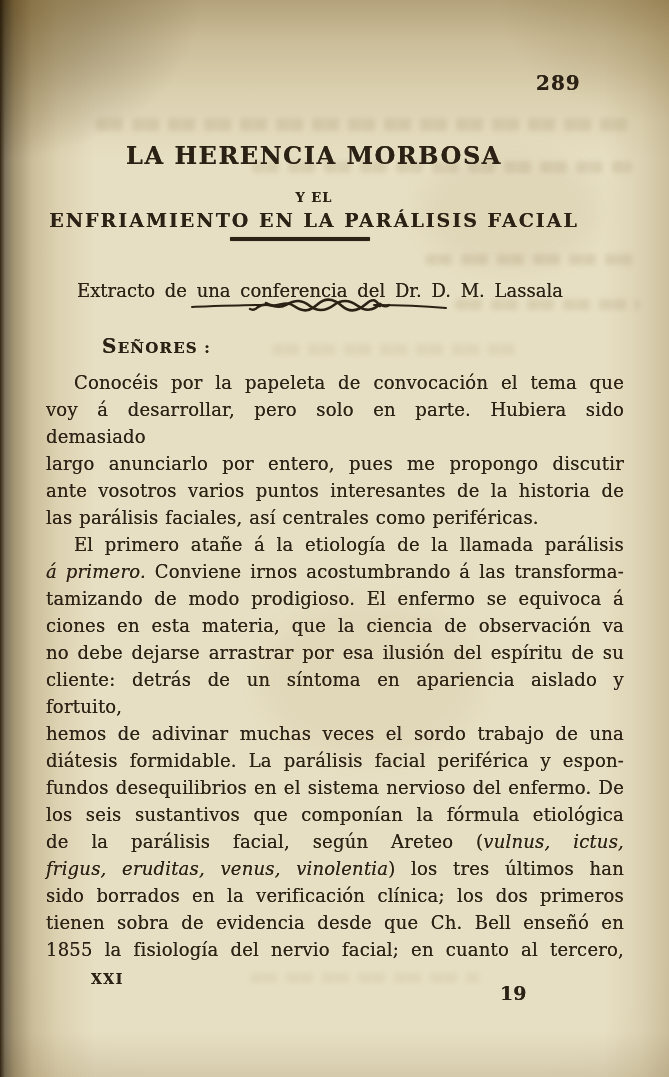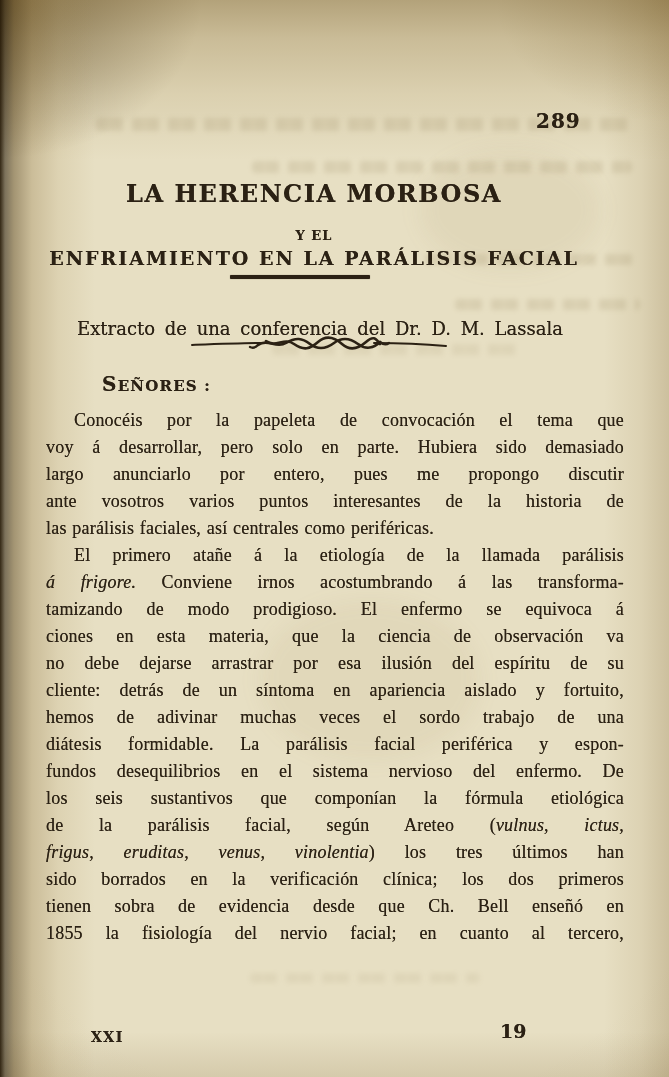--- a/index.html
+++ b/index.html
@@ -10,37 +10,37 @@
       linear-gradient(90deg, rgba(36,24,6,.92) 0px, rgba(36,24,6,.55) 5px, rgba(90,68,28,.48) 14px, rgba(138,110,56,.30) 32px, rgba(168,143,88,.16) 58px, rgba(0,0,0,0) 95px),
       linear-gradient(180deg, rgba(128,102,50,.50) 0px, rgba(142,116,62,.33) 38px, rgba(158,133,78,.16) 95px, rgba(0,0,0,0) 160px),
       radial-gradient(ellipse 280px 220px at 0% 0%, rgba(50,34,8,.55), rgba(0,0,0,0) 72%),
       radial-gradient(ellipse 240px 170px at 100% 0%, rgba(122,96,46,.33), rgba(0,0,0,0) 72%),
       linear-gradient(270deg, rgba(128,102,52,.26) 0px, rgba(148,123,72,.13) 28px, rgba(0,0,0,0) 65px),
       linear-gradient(0deg, rgba(118,94,48,.16) 0px, rgba(0,0,0,0) 45px),
       radial-gradient(ellipse 130% 105% at 52% 46%, rgba(0,0,0,0) 55%, rgba(118,94,48,.15) 100%),
       #e7dfc3;
   }
   .ink{color:#2b2114;text-shadow:0 0 .45px rgba(43,33,20,.75);}
-  .abs{position:absolute;margin-top:38px;}
+  .abs{position:absolute;}
   .pageno{top:71px;left:536px;font-size:20px;font-weight:bold;letter-spacing:1px;}
   .header{left:-16px;top:0;width:660px;text-align:center;}
   .title{position:absolute;top:141px;width:100%;font-size:24px;font-weight:bold;letter-spacing:1.5px;}
   .connector{position:absolute;top:190px;width:100%;font-size:13px;font-weight:bold;letter-spacing:1px;}
   .subtitle{position:absolute;top:209px;width:100%;font-size:19px;font-weight:bold;letter-spacing:2px;}
   .rule{top:237px;left:230px;width:140px;height:4px;background:#2b2114;border-radius:1px;box-shadow:0 0 1px rgba(43,33,20,.6);}
   .byline{left:0;top:280px;width:640px;text-align:center;font-size:18px;word-spacing:4px;}
   .flourish{top:295px;left:188px;}
   .salutation{top:334px;left:102px;font-size:15px;font-weight:bold;letter-spacing:1.2px;}
   .salutation::first-letter{font-size:20px;}
   .bodytext{top:369px;left:46px;width:578px;font-size:18px;line-height:27px;}
-  .bline{text-align:justify;text-align-last:justify;white-space:normal;letter-spacing:.2px;word-spacing:1px;font-family:Liberation Serif, serif;}
+  .bline{text-align:justify;text-align-last:justify;white-space:normal;letter-spacing:.2px;word-spacing:1px;}
   .bline.first{text-indent:28px;}
   .bline.end{text-align-last:left;}
   .it{font-style:italic;}
-  .sig-roman{top:991px;left:91px;font-size:14px;font-weight:bold;letter-spacing:1.5px;}
+  .sig-roman{top:971px;left:91px;font-size:14px;font-weight:bold;letter-spacing:1.5px;}
   .sig-num{top:982px;left:500px;font-size:19px;font-weight:bold;}
   .ghost{position:absolute;border-radius:4px;opacity:.16;filter:blur(2.5px);
     background:repeating-linear-gradient(90deg,#8d7c52 0 11px,#a5946a 11px 15px,#8d7c52 15px 27px,rgba(0,0,0,0) 27px 36px);}
   .stain{position:absolute;border-radius:50%;filter:blur(10px);}
 </style>
 </head>
 <body>
 
 <div class="photo">
 
@@ -80,21 +80,21 @@
 
   <div class="abs salutation ink">SEÑORES :</div>
 
   <div class="abs bodytext ink">
       <div class="bline first"><span>Conocéis por la papeleta de convocación el tema que</span></div>
       <div class="bline"><span>voy á desarrollar, pero solo en parte. Hubiera sido demasiado</span></div>
       <div class="bline"><span>largo anunciarlo por entero, pues me propongo discutir</span></div>
       <div class="bline"><span>ante vosotros varios puntos interesantes de la historia de</span></div>
       <div class="bline end"><span>las parálisis faciales, así centrales como periféricas.</span></div>
       <div class="bline first"><span>El primero atañe á la etiología de la llamada parálisis</span></div>
-      <div class="bline"><span class="it">á frigore.</span><span> Conviene irnos acostumbrando á las transforma-</span></div>
+      <div class="bline"><span class="it">á primero.</span><span> Conviene irnos acostumbrando á las transforma-</span></div>
       <div class="bline"><span>tamizando de modo prodigioso. El enfermo se equivoca á</span></div>
       <div class="bline"><span>ciones en esta materia, que la ciencia de observación va</span></div>
       <div class="bline"><span>no debe dejarse arrastrar por esa ilusión del espíritu de su</span></div>
       <div class="bline"><span>cliente: detrás de un síntoma en apariencia aislado y fortuito,</span></div>
       <div class="bline"><span>hemos de adivinar muchas veces el sordo trabajo de una</span></div>
       <div class="bline"><span>diátesis formidable. La parálisis facial periférica y espon-</span></div>
       <div class="bline"><span>fundos desequilibrios en el sistema nervioso del enfermo. De</span></div>
       <div class="bline"><span>los seis sustantivos que componían la fórmula etiológica</span></div>
       <div class="bline"><span>de la parálisis facial, según Areteo (</span><span class="it">vulnus, ictus,</span></div>
       <div class="bline"><span class="it">frigus, eruditas, venus, vinolentia</span><span>) los tres últimos han</span></div>

